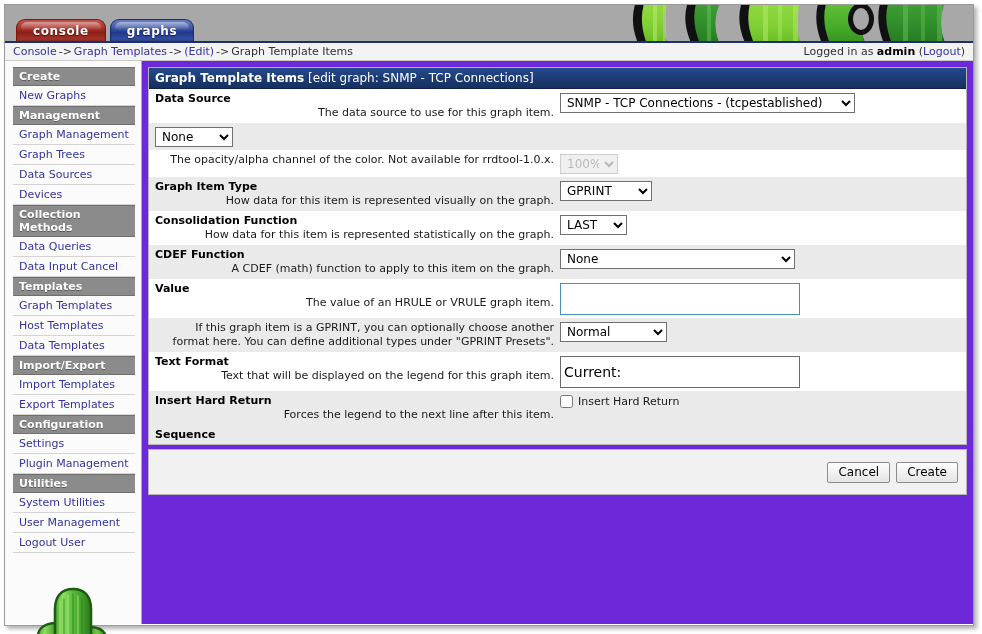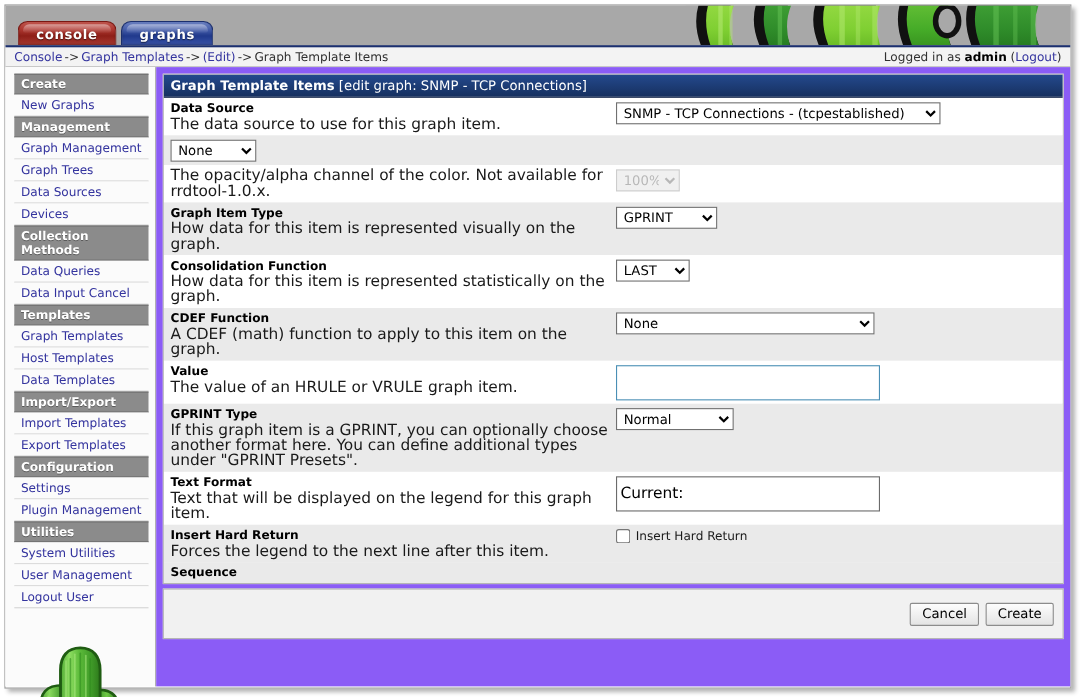--- a/index.html
+++ b/index.html
@@ -150,21 +150,21 @@
   }
   .cactus-wrap {
     margin-top: 26px;
     display: flex;
     justify-content: center;
   }
 
   
   .main {
     flex: 1;
-    background: #8b5cf6;
+    background: #6d28d9;
     padding: 6px 6px 16px 6px;
     min-width: 0;
   }
   .panel {
     border: 1px solid #b5b5b5;
     background: #ffffff;
   }
   .panel-title {
     background: #1b3a7a;
     background: linear-gradient(to bottom,#24498d,#16305f);
@@ -186,23 +186,24 @@
   .row.even { background: #eaeaea; }
 
   .row-label { width: 405px; flex: none; padding-right: 6px; }
   .row-label .lbl {
     font-size: 11px;
     font-weight: bold;
     color: #000000;
     line-height: 14px;
   }
   .row-label .desc {
-    font-size: 14px;
+    font-size: 11px;
     color: #1a1a1a;
     line-height: 14px;
+    text-align: right;
   }
   .row-field {
     flex: 1;
     display: flex;
     align-items: flex-start;
     padding-top: 1px;
     min-width: 0;
   }
 
   
@@ -536,21 +537,20 @@
               <div class="lbl">Value</div>
               <div class="desc">The value of an HRULE or VRULE graph item.</div>
             </div>
             <div class="row-field">
               <input type="text" class="txt w-value focused" value="" style="">
             </div>
           </div>
 
           <div class="row even">
             <div class="row-label">
-              <div class="lbl">GPRINT Type</div>
               <div class="desc">If this graph item is a GPRINT, you can optionally choose another format here. You can define additional types under "GPRINT Presets".</div>
             </div>
             <div class="row-field">
               <select class="ctl w-gprint">
                 <option>Normal</option>
               </select>
             </div>
           </div>
 
           <div class="row odd">

